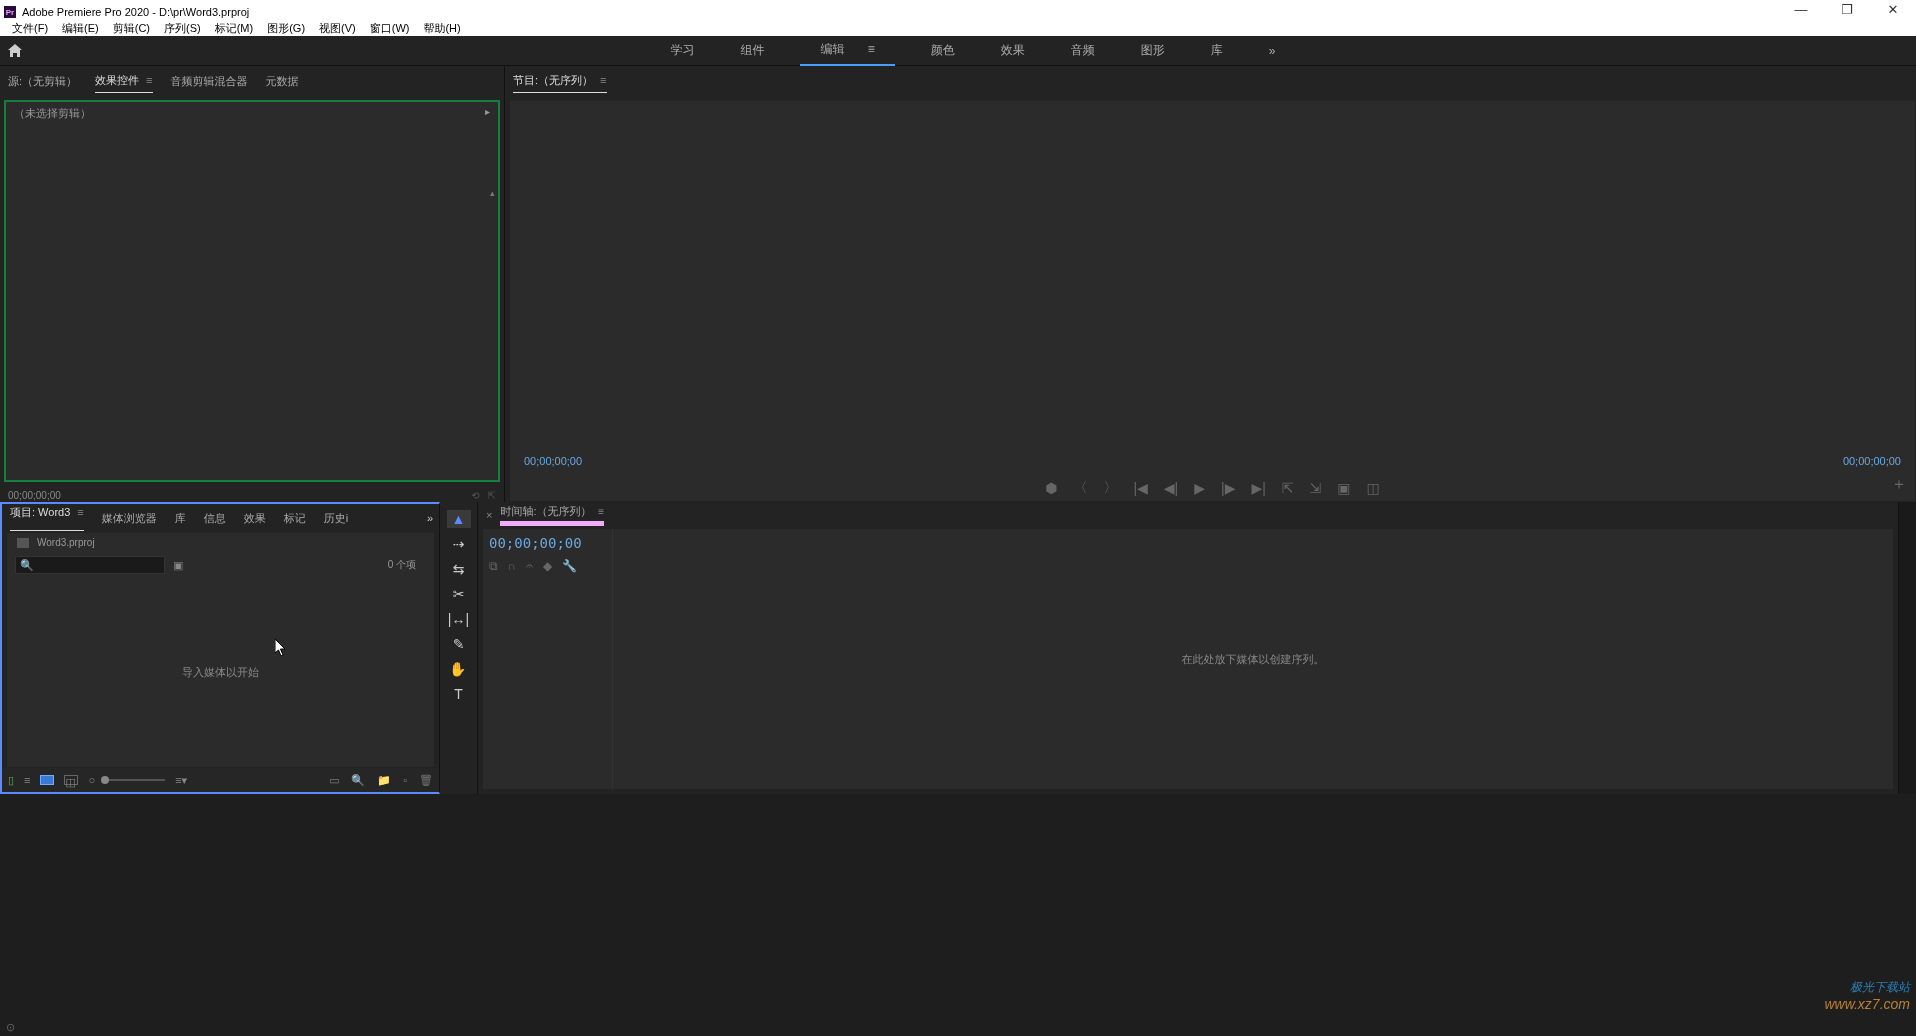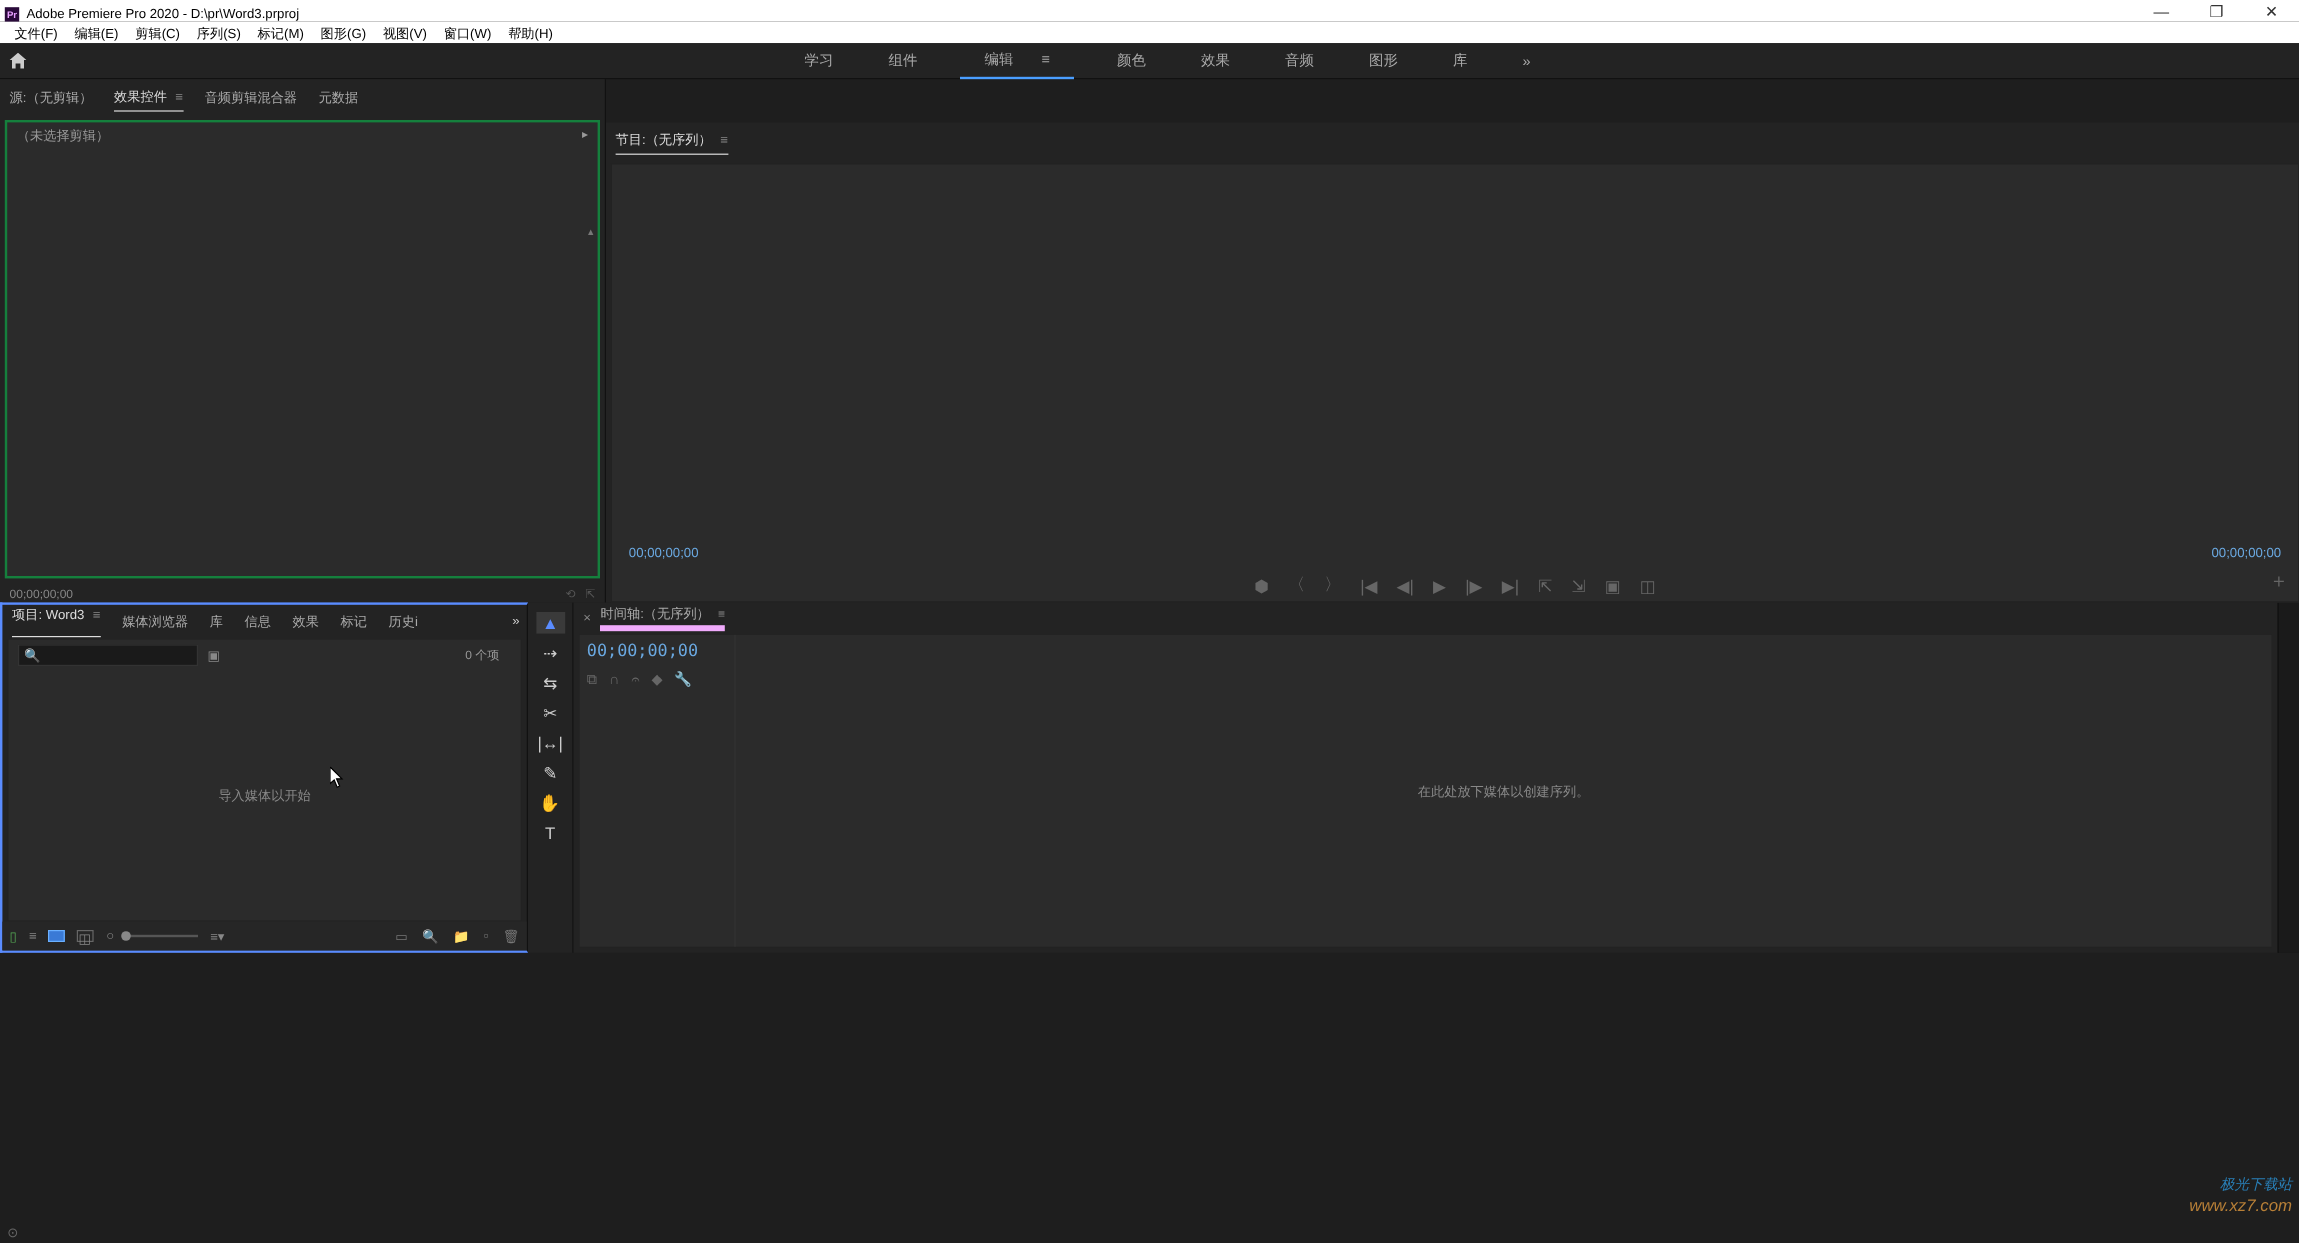--- a/index.html
+++ b/index.html
@@ -37,21 +37,21 @@
 
 .source-inner { margin: 4px; background: #2b2b2b; border: 2px solid #15803d; height: 382px; }
 .source-header { display: flex; justify-content: space-between; padding: 4px 8px; color: #999; font-size: 11px; }
 .source-header .arrow { font-size: 10px; }
 .scroll-arrow { width:8px; height:8px; color:#777; font-size:9px; position:absolute; right:6px; top:122px;}
 
 .source-footer { padding: 0 8px; display: flex; justify-content: space-between; align-items: center; color: #888; font-size: 10px; height: 18px; }
 .small-icons { display: flex; gap: 8px; color: #555; }
 
 
-.program-panel { flex: 1; background: #232323; display: flex; flex-direction: column; margin-top: 36px; }
+.program-panel { flex: 1; background: #232323; display: flex; flex-direction: column; }
 .program-content { flex: 1; margin: 4px 0 0 4px; background: #2b2b2b; border: 1px solid #222; position: relative; display:flex; flex-direction:column;}
 .program-viewer { flex:1; }
 .timecode-row { display: flex; justify-content: space-between; padding: 6px 14px; color: #888; font-size: 11px; }
 .timecode-row .tc { color: #6aa8e0; }
 .transport { display: flex; justify-content: center; gap: 16px; padding: 6px 0 4px; color: #666; align-items:center; }
 .transport .icon { font-size: 14px; }
 .transport-right { position:absolute; right:8px; bottom:6px; color:#666; font-size:16px;}
 
 
 .project-panel { width: 440px; background: #232323; border: 2px solid #5a8cff; border-right:1px solid #111; display: flex; flex-direction: column; position: relative; }
@@ -213,20 +213,24 @@
       <span class="active-tab"><span>项目: Word3</span><span class="tab-menu-icon"> ≡</span></span>
       <span>媒体浏览器</span>
       <span>库</span>
       <span>信息</span>
       <span>效果</span>
       <span>标记</span>
       <span>历史i</span>
       <span class="overflow">»</span>
     </div>
     <div class="project-body">
+      <div class="filename-row">
+        <span class="folder-ico"></span>
+        <span>Word3.prproj</span>
+      </div>
       <div class="search-row">
         <div class="search-box">
           <span class="search-ico">🔍</span>
         </div>
         <span style="color:#888;">▣</span>
         <span class="item-count">0 个项</span>
       </div>
       <div class="drop-hint">导入媒体以开始</div>
     </div>
     <div class="project-footer">

